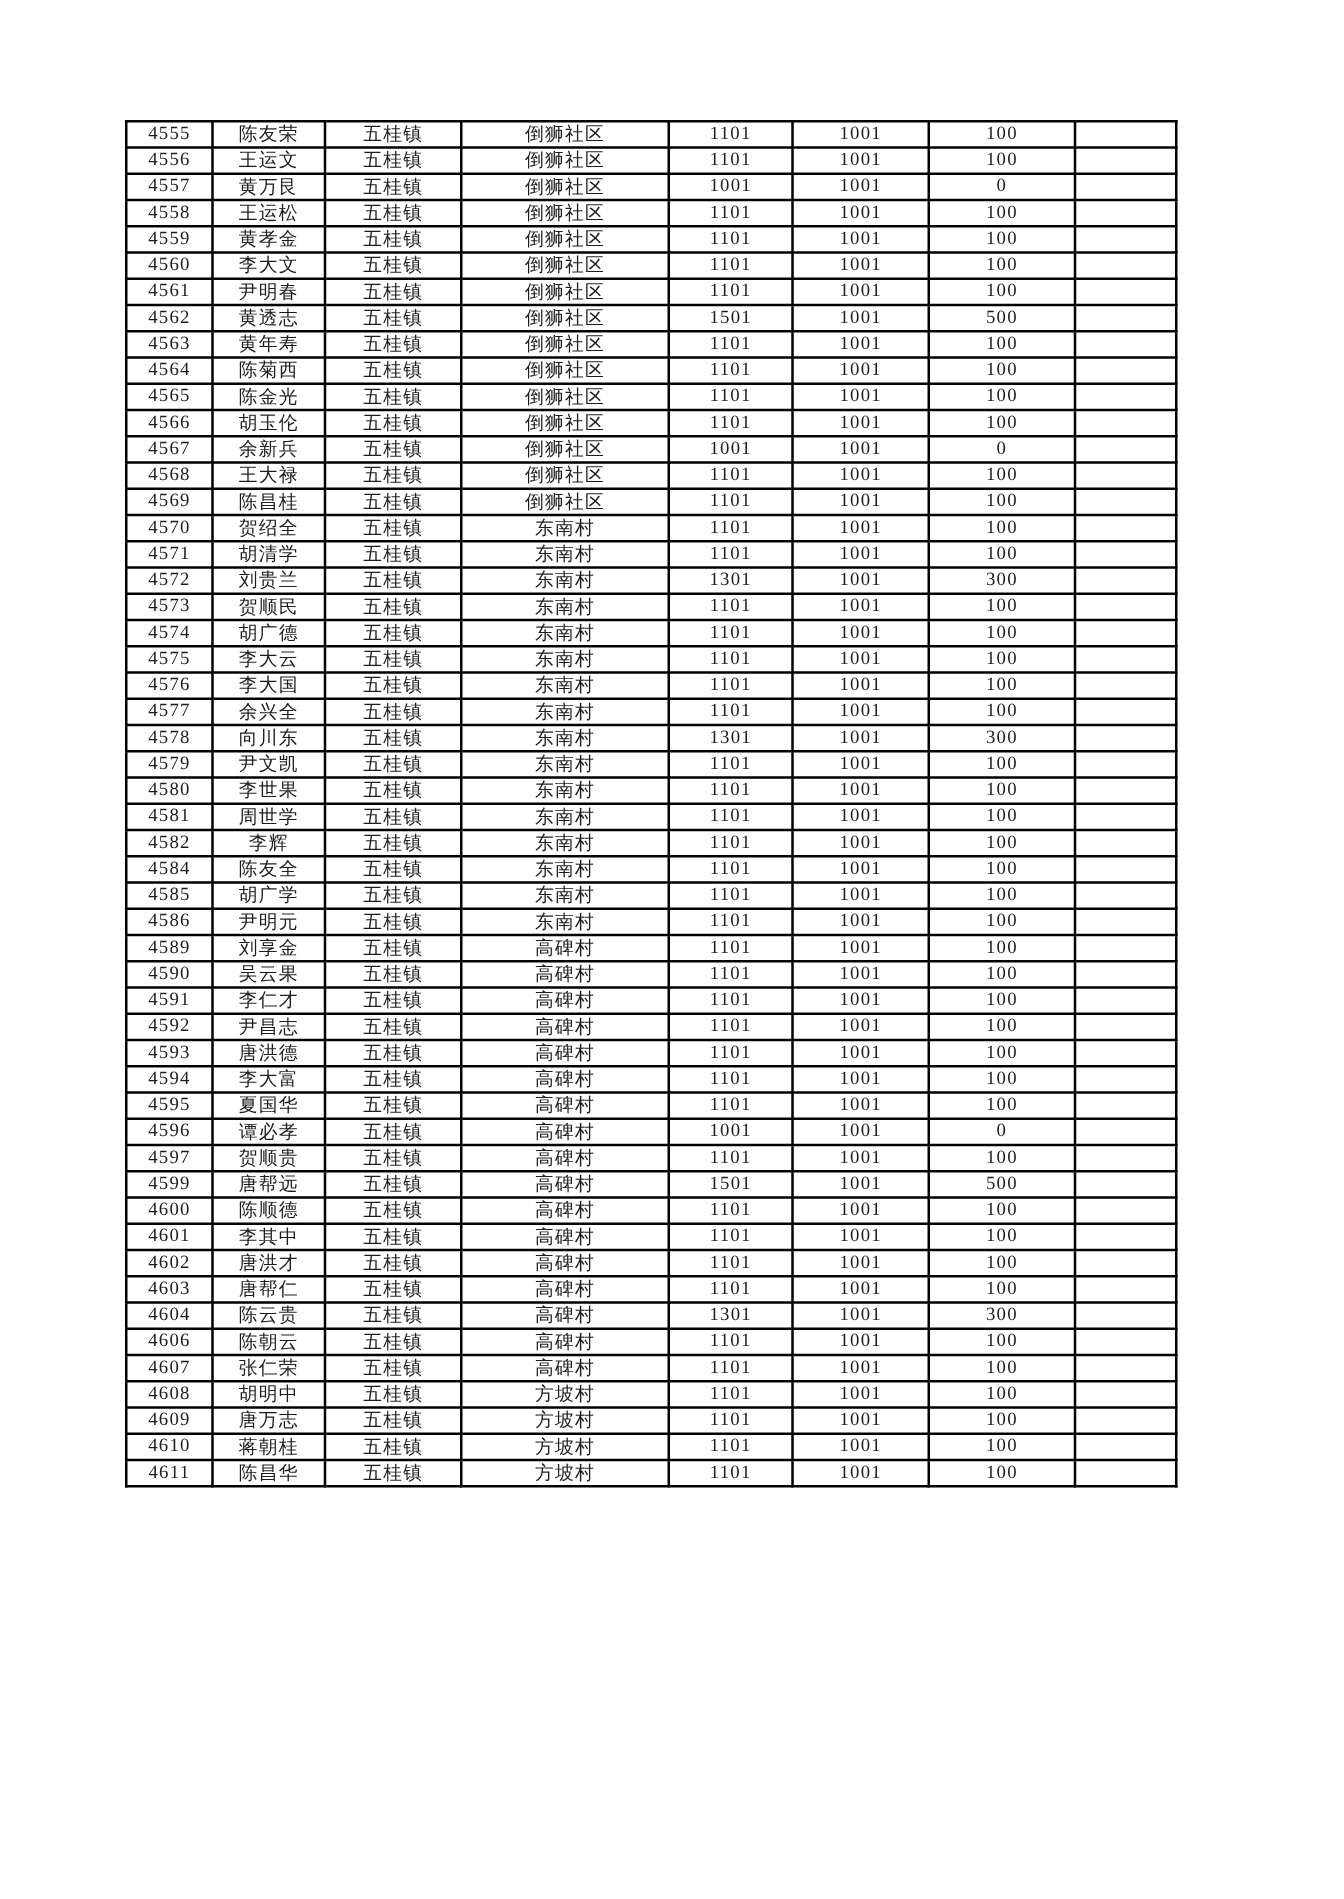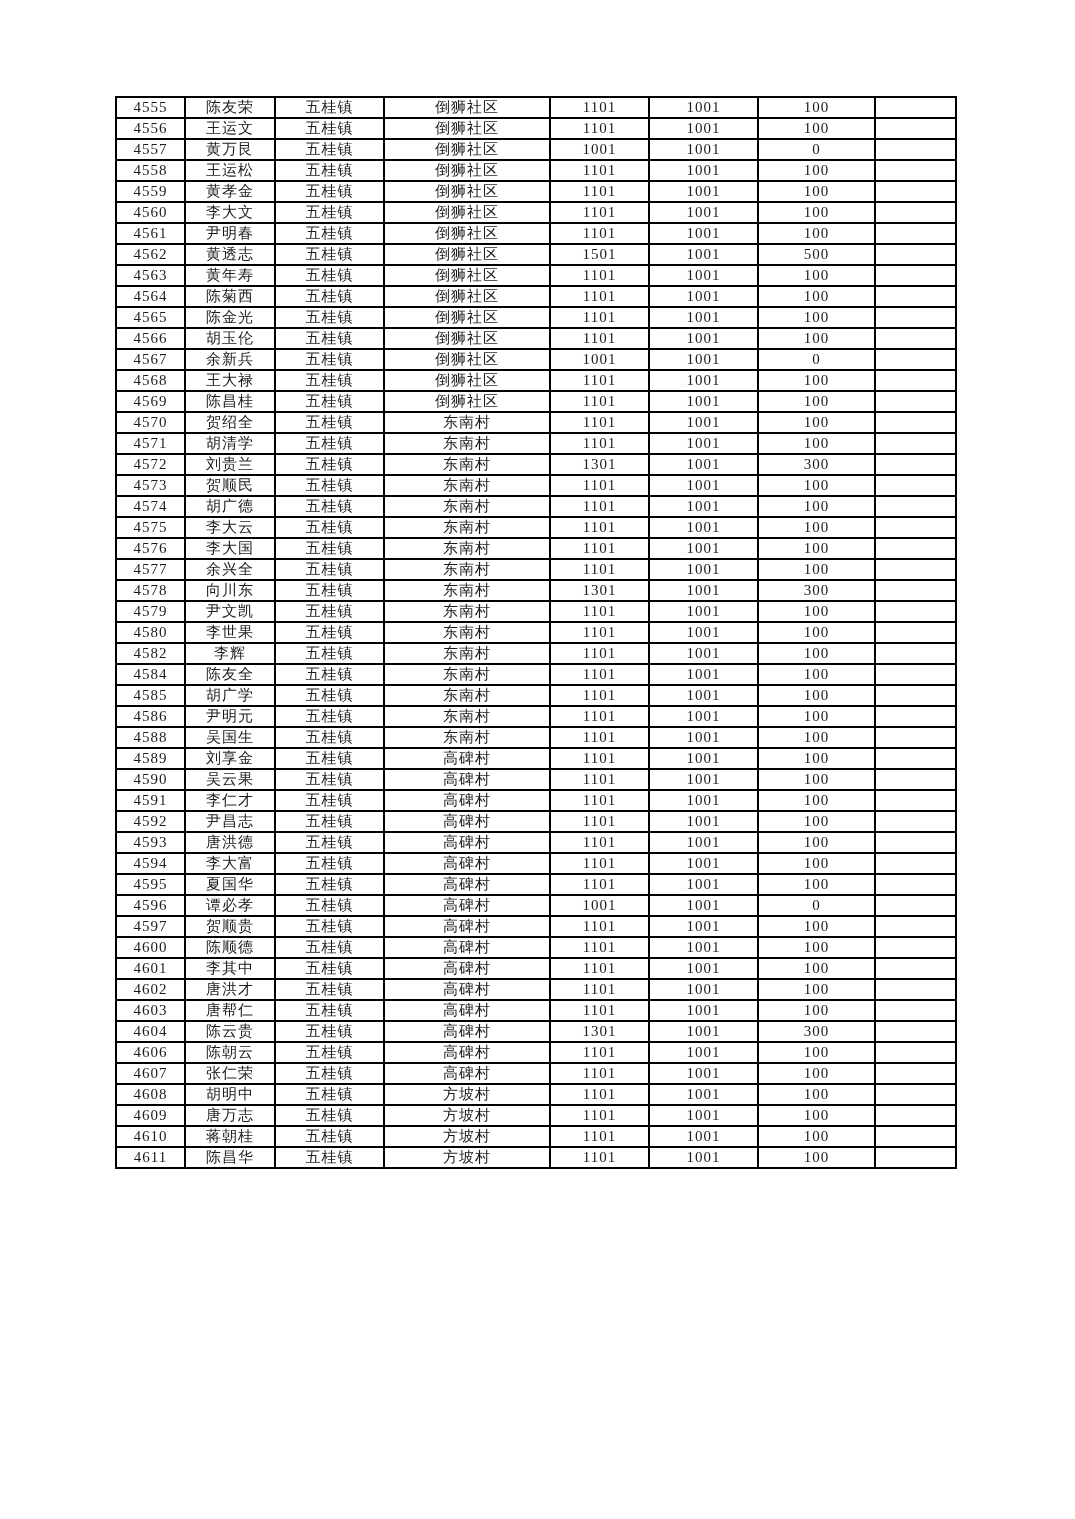--- a/index.html
+++ b/index.html
@@ -10,21 +10,21 @@
   }
   .page {
     position: relative;
     width: 1075px;
     height: 1519px;
     background: #ffffff;
     overflow: hidden;
   }
   table.records {
     position: absolute;
-    left: 115px;
+    left: 100px;
     top: 96px;
     width: 840px;
     height: 972px;
     border-collapse: collapse;
     table-layout: fixed;
   }
   table.records td {
     border: 2px solid #000000;
     text-align: center;
     vertical-align: middle;
@@ -306,20 +306,30 @@
           <td>4580</td>
           <td>李世果</td>
           <td>五桂镇</td>
           <td>东南村</td>
           <td>1101</td>
           <td>1001</td>
           <td>100</td>
           <td></td>
         </tr>
         <tr>
+          <td>4581</td>
+          <td>周世学</td>
+          <td>五桂镇</td>
+          <td>东南村</td>
+          <td>1101</td>
+          <td>1001</td>
+          <td>100</td>
+          <td></td>
+        </tr>
+        <tr>
           <td>4582</td>
           <td>李辉</td>
           <td>五桂镇</td>
           <td>东南村</td>
           <td>1101</td>
           <td>1001</td>
           <td>100</td>
           <td></td>
         </tr>
         <tr>
@@ -346,30 +356,20 @@
           <td>4586</td>
           <td>尹明元</td>
           <td>五桂镇</td>
           <td>东南村</td>
           <td>1101</td>
           <td>1001</td>
           <td>100</td>
           <td></td>
         </tr>
         <tr>
-          <td>4588</td>
-          <td>吴国生</td>
-          <td>五桂镇</td>
-          <td>东南村</td>
-          <td>1101</td>
-          <td>1001</td>
-          <td>100</td>
-          <td></td>
-        </tr>
-        <tr>
           <td>4589</td>
           <td>刘享金</td>
           <td>五桂镇</td>
           <td>高碑村</td>
           <td>1101</td>
           <td>1001</td>
           <td>100</td>
           <td></td>
         </tr>
         <tr>
@@ -443,20 +443,30 @@
           <td></td>
         </tr>
         <tr>
           <td>4597</td>
           <td>贺顺贵</td>
           <td>五桂镇</td>
           <td>高碑村</td>
           <td>1101</td>
           <td>1001</td>
           <td>100</td>
+          <td></td>
+        </tr>
+        <tr>
+          <td>4599</td>
+          <td>唐帮远</td>
+          <td>五桂镇</td>
+          <td>高碑村</td>
+          <td>1501</td>
+          <td>1001</td>
+          <td>500</td>
           <td></td>
         </tr>
         <tr>
           <td>4600</td>
           <td>陈顺德</td>
           <td>五桂镇</td>
           <td>高碑村</td>
           <td>1101</td>
           <td>1001</td>
           <td>100</td>

